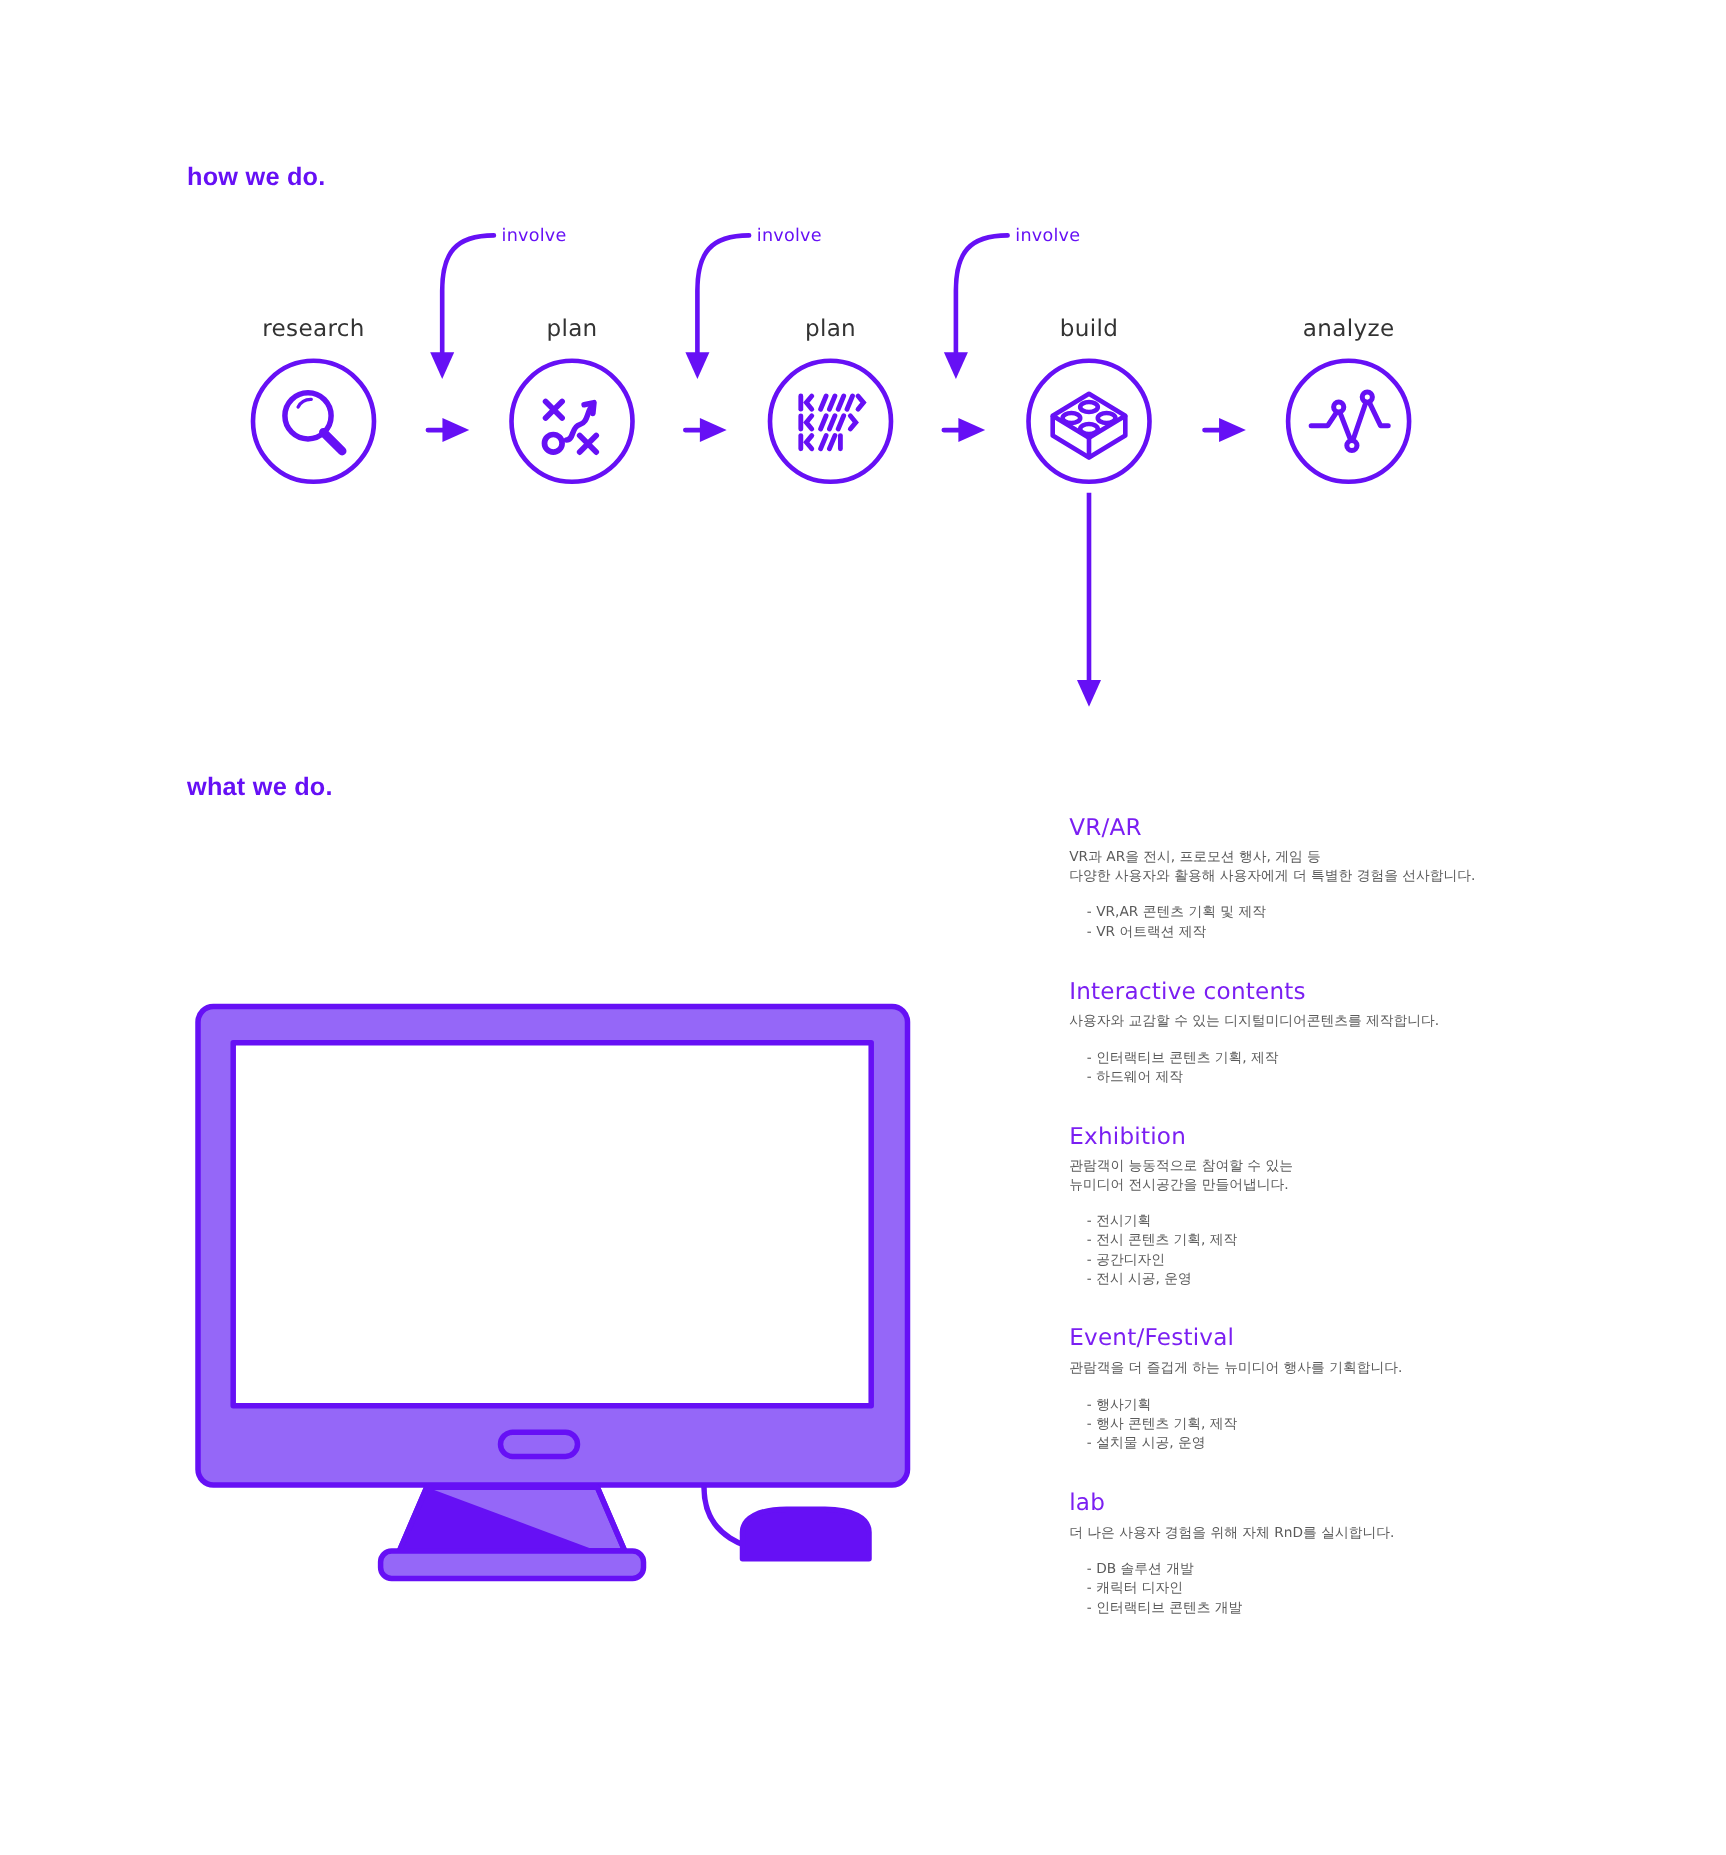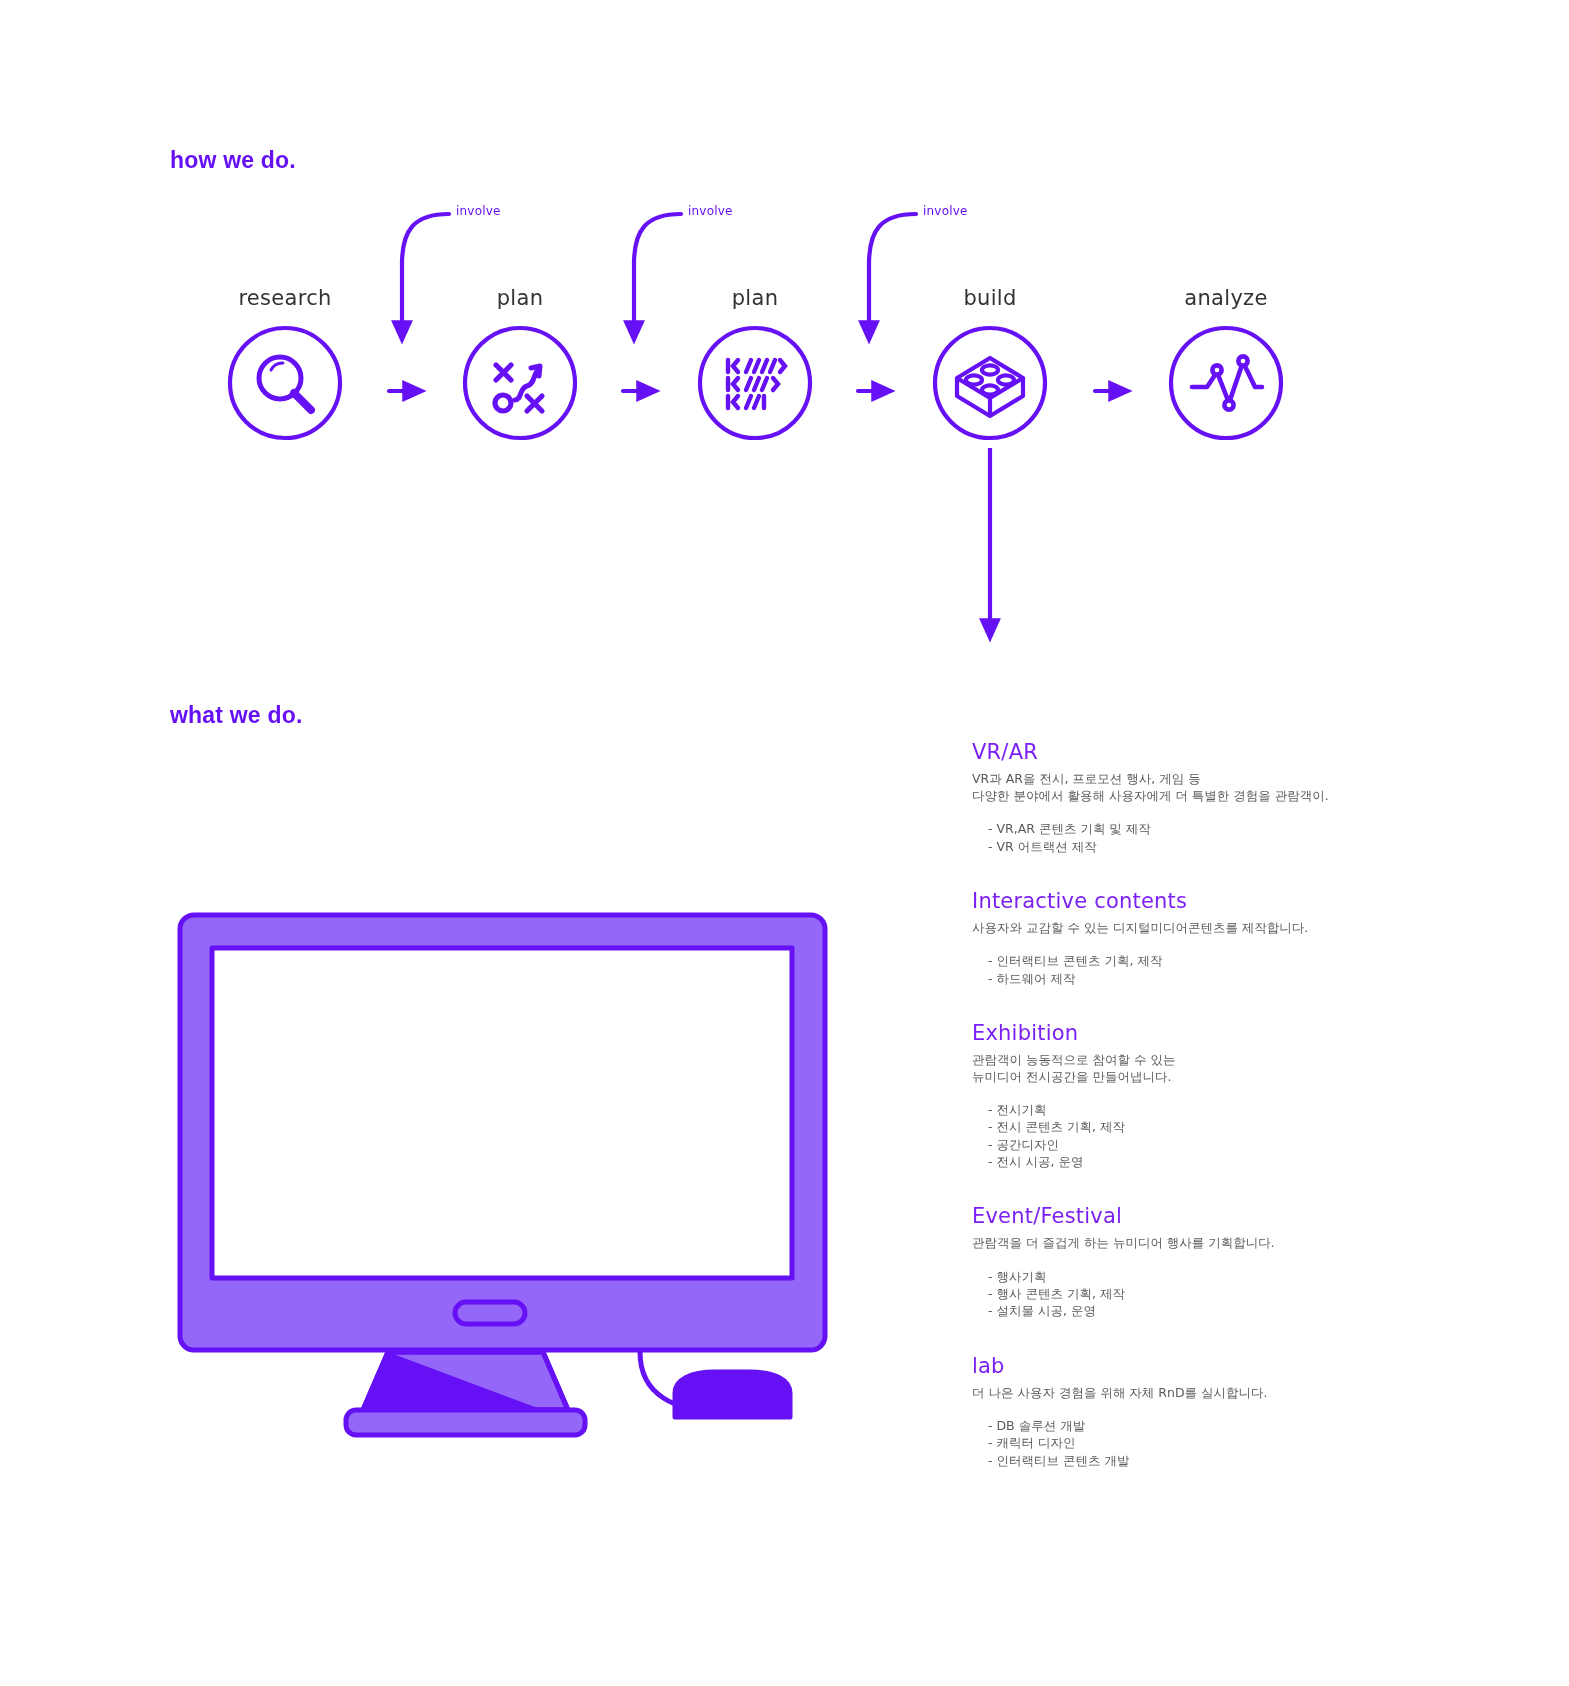--- a/index.html
+++ b/index.html
@@ -25,21 +25,21 @@
 
   
   .flow{position:absolute;left:0;top:180px;width:1400px;height:470px;}
   .step{position:absolute;width:180px;text-align:center;}
   .step-label{
     color:#333333;font-size:21px;font-family:"DejaVu Sans", sans-serif;
     letter-spacing:.3px;display:block;height:26px;
   }
   .step-icon{display:block;margin:12px auto 0 auto;}
   .involve-label{
-    position:absolute;color:#6610F5;font-size:12px;
+    position:absolute;color:#6610F5;font-size:16px;
     font-family:"DejaVu Sans", sans-serif;letter-spacing:.2px;
   }
 
   
   .services{position:absolute;left:972px;top:740px;width:420px;}
   .service{margin-bottom:34px;}
   .service:last-child{margin-bottom:0;}
   .svc-title{
     color:#7B1FF2;font-size:21px;font-weight:500;margin:0 0 7px 0;
     font-family:"DejaVu Sans", sans-serif;letter-spacing:.2px;
@@ -206,21 +206,21 @@
                L640,527 L525,527 Z" fill="#6610F5" stroke="#6610F5" stroke-width="5" stroke-linejoin="round"></path>
     </svg>
   </div>
 
   <div class="services">
 
     <div class="service">
       <h3 class="svc-title">VR/AR</h3>
       <div class="svc-desc">
         <div>VR과 AR을 전시, 프로모션 행사, 게임 등</div>
-        <div>다양한 분야에서 활용해 사용자에게 더 특별한 경험을 관람객이.</div>
+        <div>다양한 사용자와 활용해 사용자에게 더 특별한 경험을 선사합니다.</div>
       </div>
       <ul class="svc-items">
         <li>- VR,AR 콘텐츠 기획 및 제작</li>
         <li>- VR 어트랙션 제작</li>
       </ul>
     </div>
 
     <div class="service">
       <h3 class="svc-title">Interactive contents</h3>
       <div class="svc-desc">

